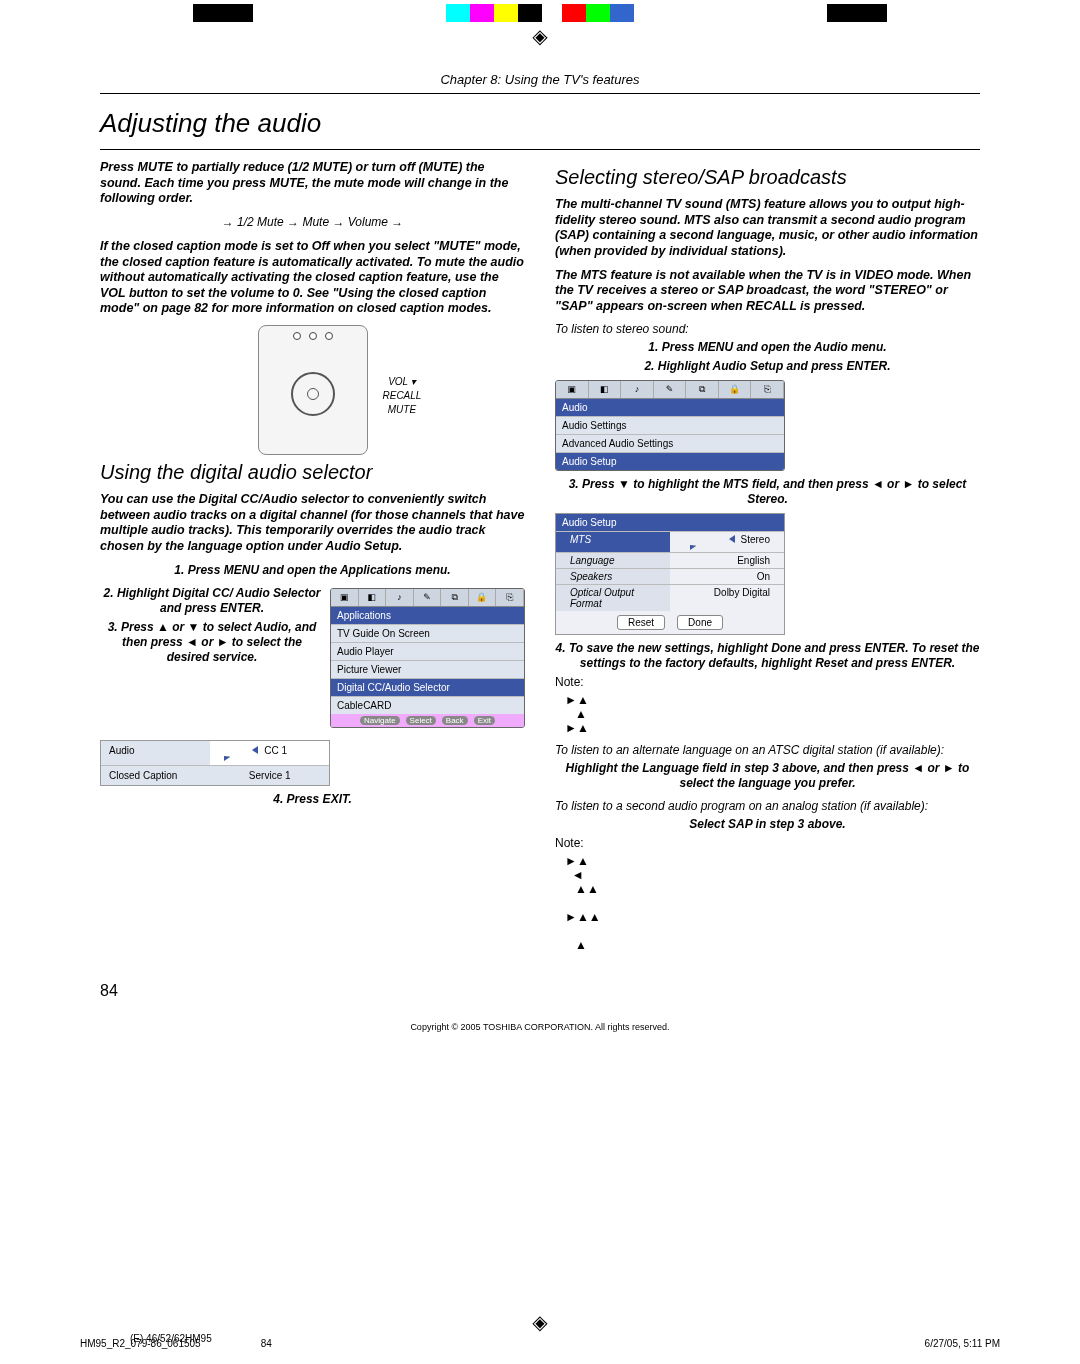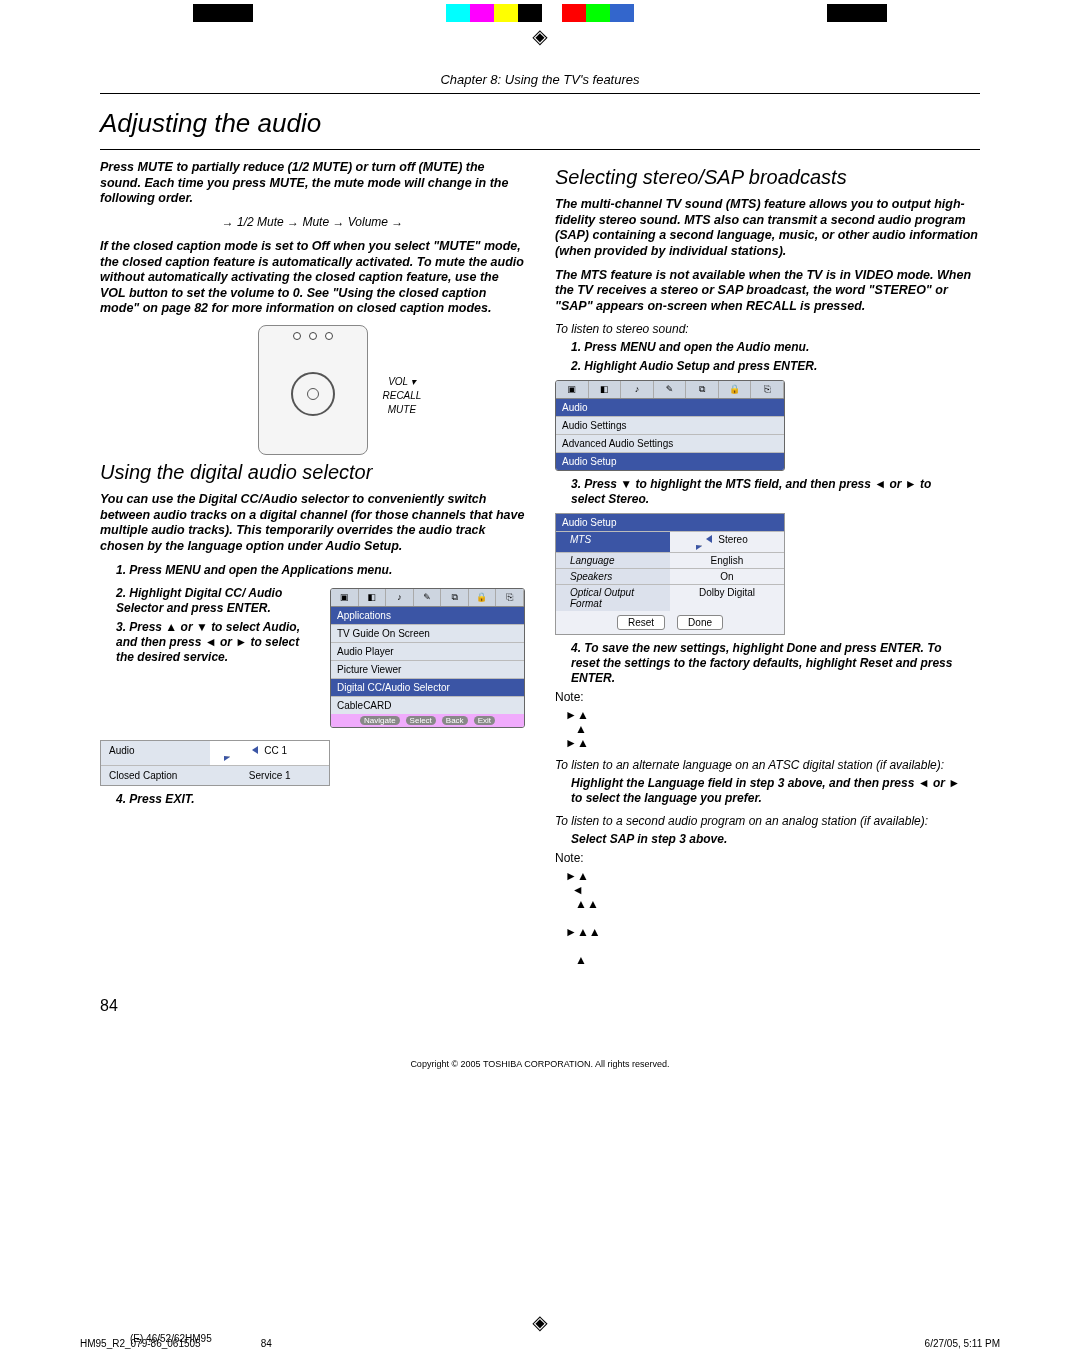--- a/index.html
+++ b/index.html
@@ -40,21 +40,21 @@
   h1.section { font-size: 26px; font-weight: normal; font-style: italic; margin-bottom: 10px; }
   hr.thin { border: none; border-top: 1px solid #000; margin: 0 0 10px; }
 
   .cols { display: flex; gap: 30px; }
   .col { width: 50%; }
 
   h2.sub { font-size: 20px; font-weight: normal; font-style: italic; margin: 6px 0 8px; }
   .intro { font-style: italic; font-weight: bold; font-size: 12.5px; line-height: 1.25; margin-bottom: 8px; }
   .chain { text-align: center; font-style: italic; font-size: 12px; margin: 6px 0 10px; }
   .note-it { font-style: italic; margin: 8px 0 4px; }
-  .step { font-style: italic; font-weight: bold; font-size: 12px; margin: 4px 16px; line-height: 1.25; }
+  .step { font-style: italic; font-weight: bold; font-size: 12px; margin: 4px 0; line-height: 1.25; text-align: center; }
   .plain { font-size: 12px; margin: 4px 0; }
 
   
   .remote {
     width: 110px; height: 130px; border: 1px solid #888; border-radius: 8px;
     margin: 6px auto 4px; position: relative; background:#f5f5f5;
   }
   .remote .dot { position:absolute; width:8px;height:8px;border:1px solid #444;border-radius:50%; background:#fff;}
   .remote .d1{top:6px;left:34px;} .remote .d2{top:6px;left:50px;} .remote .d3{top:6px;left:66px;}
   .remote .ring{position:absolute;top:46px;left:32px;width:44px;height:44px;border:2px solid #555;border-radius:50%;}
@@ -72,21 +72,21 @@
   .menu .head { background:#3b55a5; color:#fff; padding:3px 6px; font-size:10px; }
   .menu .row { padding:3px 6px; border-top:1px solid #bbb; background:#dfe5ee; cursor:pointer; }
   .menu .row.sel { background:#3b55a5; color:#fff; }
   .menu .footer { background:#f0abfc; color:#fff; font-size:9px; padding:2px 4px; display:flex; gap:6px; justify-content:center; }
   .menu .footer .pill{ background:#888; border-radius:6px; padding:0 4px; font-size:8px;}
 
   .mini-table { width: 230px; border:1px solid #999; font-size:10px; background:#eef0f6; margin:6px 0;}
   .mini-table .h { background:#3b55a5;color:#fff;padding:3px 6px;font-size:10px;}
   .mini-table .r { display:flex; border-top:1px solid #bbb; }
   .mini-table .r .k{ width:50%; padding:2px 14px; background:#dce1ec;font-style:italic;}
-  .mini-table .r .v{ width:50%; padding:2px 20px; text-align:center;}
+  .mini-table .r .v{ width:50%; padding:2px 14px; text-align:right;}
   .mini-table .r.selrow .k{ background:#3b55a5;color:#fff;}
   .mini-table .btns{display:flex;justify-content:center;gap:12px;padding:4px;}
   .mini-table .btns span{background:#fff;border:1px solid #888;border-radius:3px;padding:1px 10px;font-size:10px;}
 
   .audio-cc {
     width: 230px; font-size:10px; background:#dfe5ee; border:1px solid #999; margin:6px 0;
   }
   .audio-cc .r{display:flex;border-top:1px solid #bbb;}
   .audio-cc .r:first-child{border-top:none;}
   .audio-cc .r .k{width:48%;padding:4px 8px;}
@@ -94,21 +94,21 @@
   .audio-cc .r.sel .v{ background:#fff; }
   .tri{display:inline-block;width:0;height:0;border-top:4px solid transparent;border-bottom:4px solid transparent;}
   .tri.l{border-right:6px solid #3b55a5;margin-right:6px;}
   .tri.r{border-left:6px solid #3b55a5;margin-left:6px;}
 
   .side-menu-block{display:flex;gap:6px;align-items:flex-start;}
 
   .arrow-block{margin:4px 0 4px 10px;font-size:12px;}
 
   .pgnum { font-size: 16px; margin-top: 26px; }
-  .copyright{font-size:9px;text-align:center;margin-top:44px;}
+  .copyright{font-size:9px;text-align:center;margin-top:22px;}
 
   .footerline{ position:absolute; bottom:15px; left:0; right:0; font-size:10px; display:flex; gap:60px; padding:0 80px;}
   .regbot{position:absolute;bottom:30px;left:50%;transform:translateX(-50%);font-size:20px;}
 </style>
 </head>
 <body>
 
 <div class="colorbar">
   <div class="cb-sp"></div>
   <div class="cb-bk"></div>

